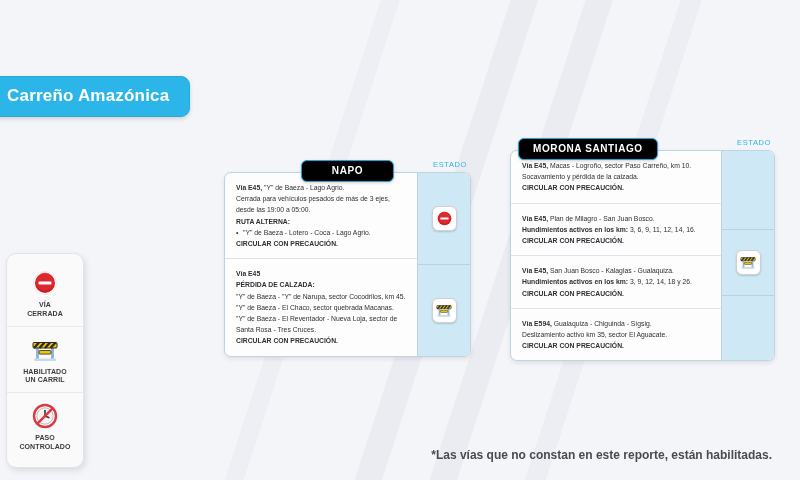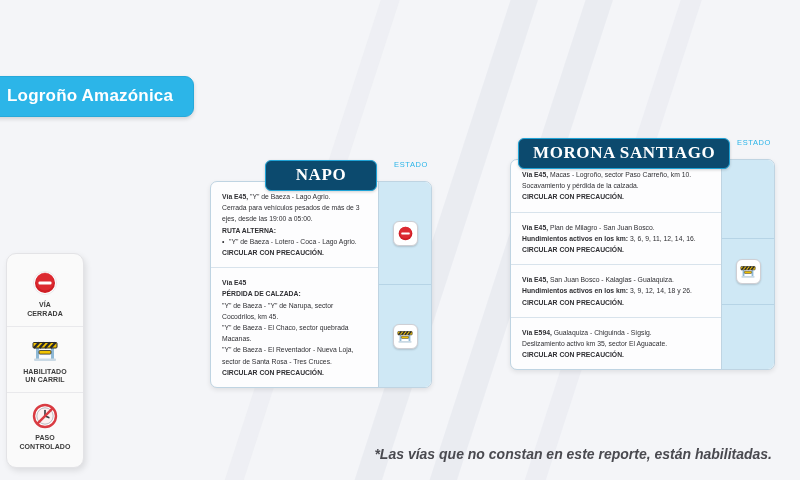--- a/index.html
+++ b/index.html
@@ -35,25 +35,24 @@
   .legend-item{padding:8px 3px 7px 3px;text-align:center;}
   .legend-item + .legend-item{border-top:1px solid #e9e9ec;}
   .legend-label{font-size:7px;font-weight:bold;color:#3b3b3b;line-height:1.25;
                 letter-spacing:.1px;margin-top:3px;}
   .lico{height:30px;display:flex;align-items:center;justify-content:center;}
 
   
   .card{position:absolute;}
   .card-title{
     position:relative;z-index:3;display:inline-block;
-    background:#0c4a6e;border:1px solid #1fa3d6;border-radius:6px;
-    color:#fff;font-weight:bold;font-size:17px;letter-spacing:.6px;
+    background:#000000;border:1px solid #1fa3d6;border-radius:6px;
+    color:#fff;font-weight:bold;font-size:10px;letter-spacing:.6px;
     padding:4px 30px 5px 30px;
     box-shadow:0 1px 3px rgba(0,0,0,.18);
-    font-family:Liberation Serif, serif;
   }
   .estado-label{
     position:absolute;top:0;right:4px;
     color:#2cb5e8;font-size:7.5px;font-weight:normal;letter-spacing:.6px;
   }
   .card-body{
     position:relative;margin-top:-10px;
     background:#fdfdfe;border:1px solid #bfd4e2;border-radius:7px;
     box-shadow:0 2px 5px rgba(0,0,0,.09);
     display:flex;overflow:hidden;
@@ -76,35 +75,35 @@
   
   .chip{
     width:23px;height:23px;border-radius:6px;background:#fff;
     border:1px solid #cfcfd4;box-shadow:0 1px 2px rgba(0,0,0,.16);
     display:flex;align-items:center;justify-content:center;
   }
 
   
   .footnote{
     position:absolute;right:28px;bottom:18px;
-    font-size:14px;font-style:italic;font-weight:bold;color:#4a4a50;
+    font-size:12px;font-weight:bold;color:#4a4a50;
   }
 </style>
 </head>
 <body>
 
 <div class="stripes">
   <div class="stripe s4"></div>
   <div class="stripe s1"></div>
   <div class="stripe s2"></div>
   <div class="stripe s3"></div>
 </div>
 
 <div class="region-badge">
-  <span>Logroño Amazónica</span>
+  <span>Carreño Amazónica</span>
 </div>
 
 <div class="legend">
 
   <div class="legend-item">
     <div class="lico">
       <svg width="26" height="26" viewBox="0 0 26 26">
         <circle cx="13" cy="13" r="11.5" fill="#fff" stroke="#e9e9ec" stroke-width="1"></circle>
         <circle cx="13" cy="13" r="10" fill="#cf1d24"></circle>
         <circle cx="13" cy="11.5" r="9" fill="#e8333a" opacity=".55"></circle>
@@ -146,21 +145,21 @@
       </svg>
     </div>
     <div class="legend-label">
       <div>PASO</div>
       <div>CONTROLADO</div>
     </div>
   </div>
 
 </div>
 
-<div class="card" style="left:210px;top:160px;width:222px;">
+<div class="card" style="left:224px;top:160px;width:247px;">
   <div style="position:relative;text-align:center;">
     <div class="card-title">NAPO</div>
     <div class="estado-label">ESTADO</div>
   </div>
 
   <div class="card-body">
     <div class="rows">
 
       <div class="row">
         <div class="t">

